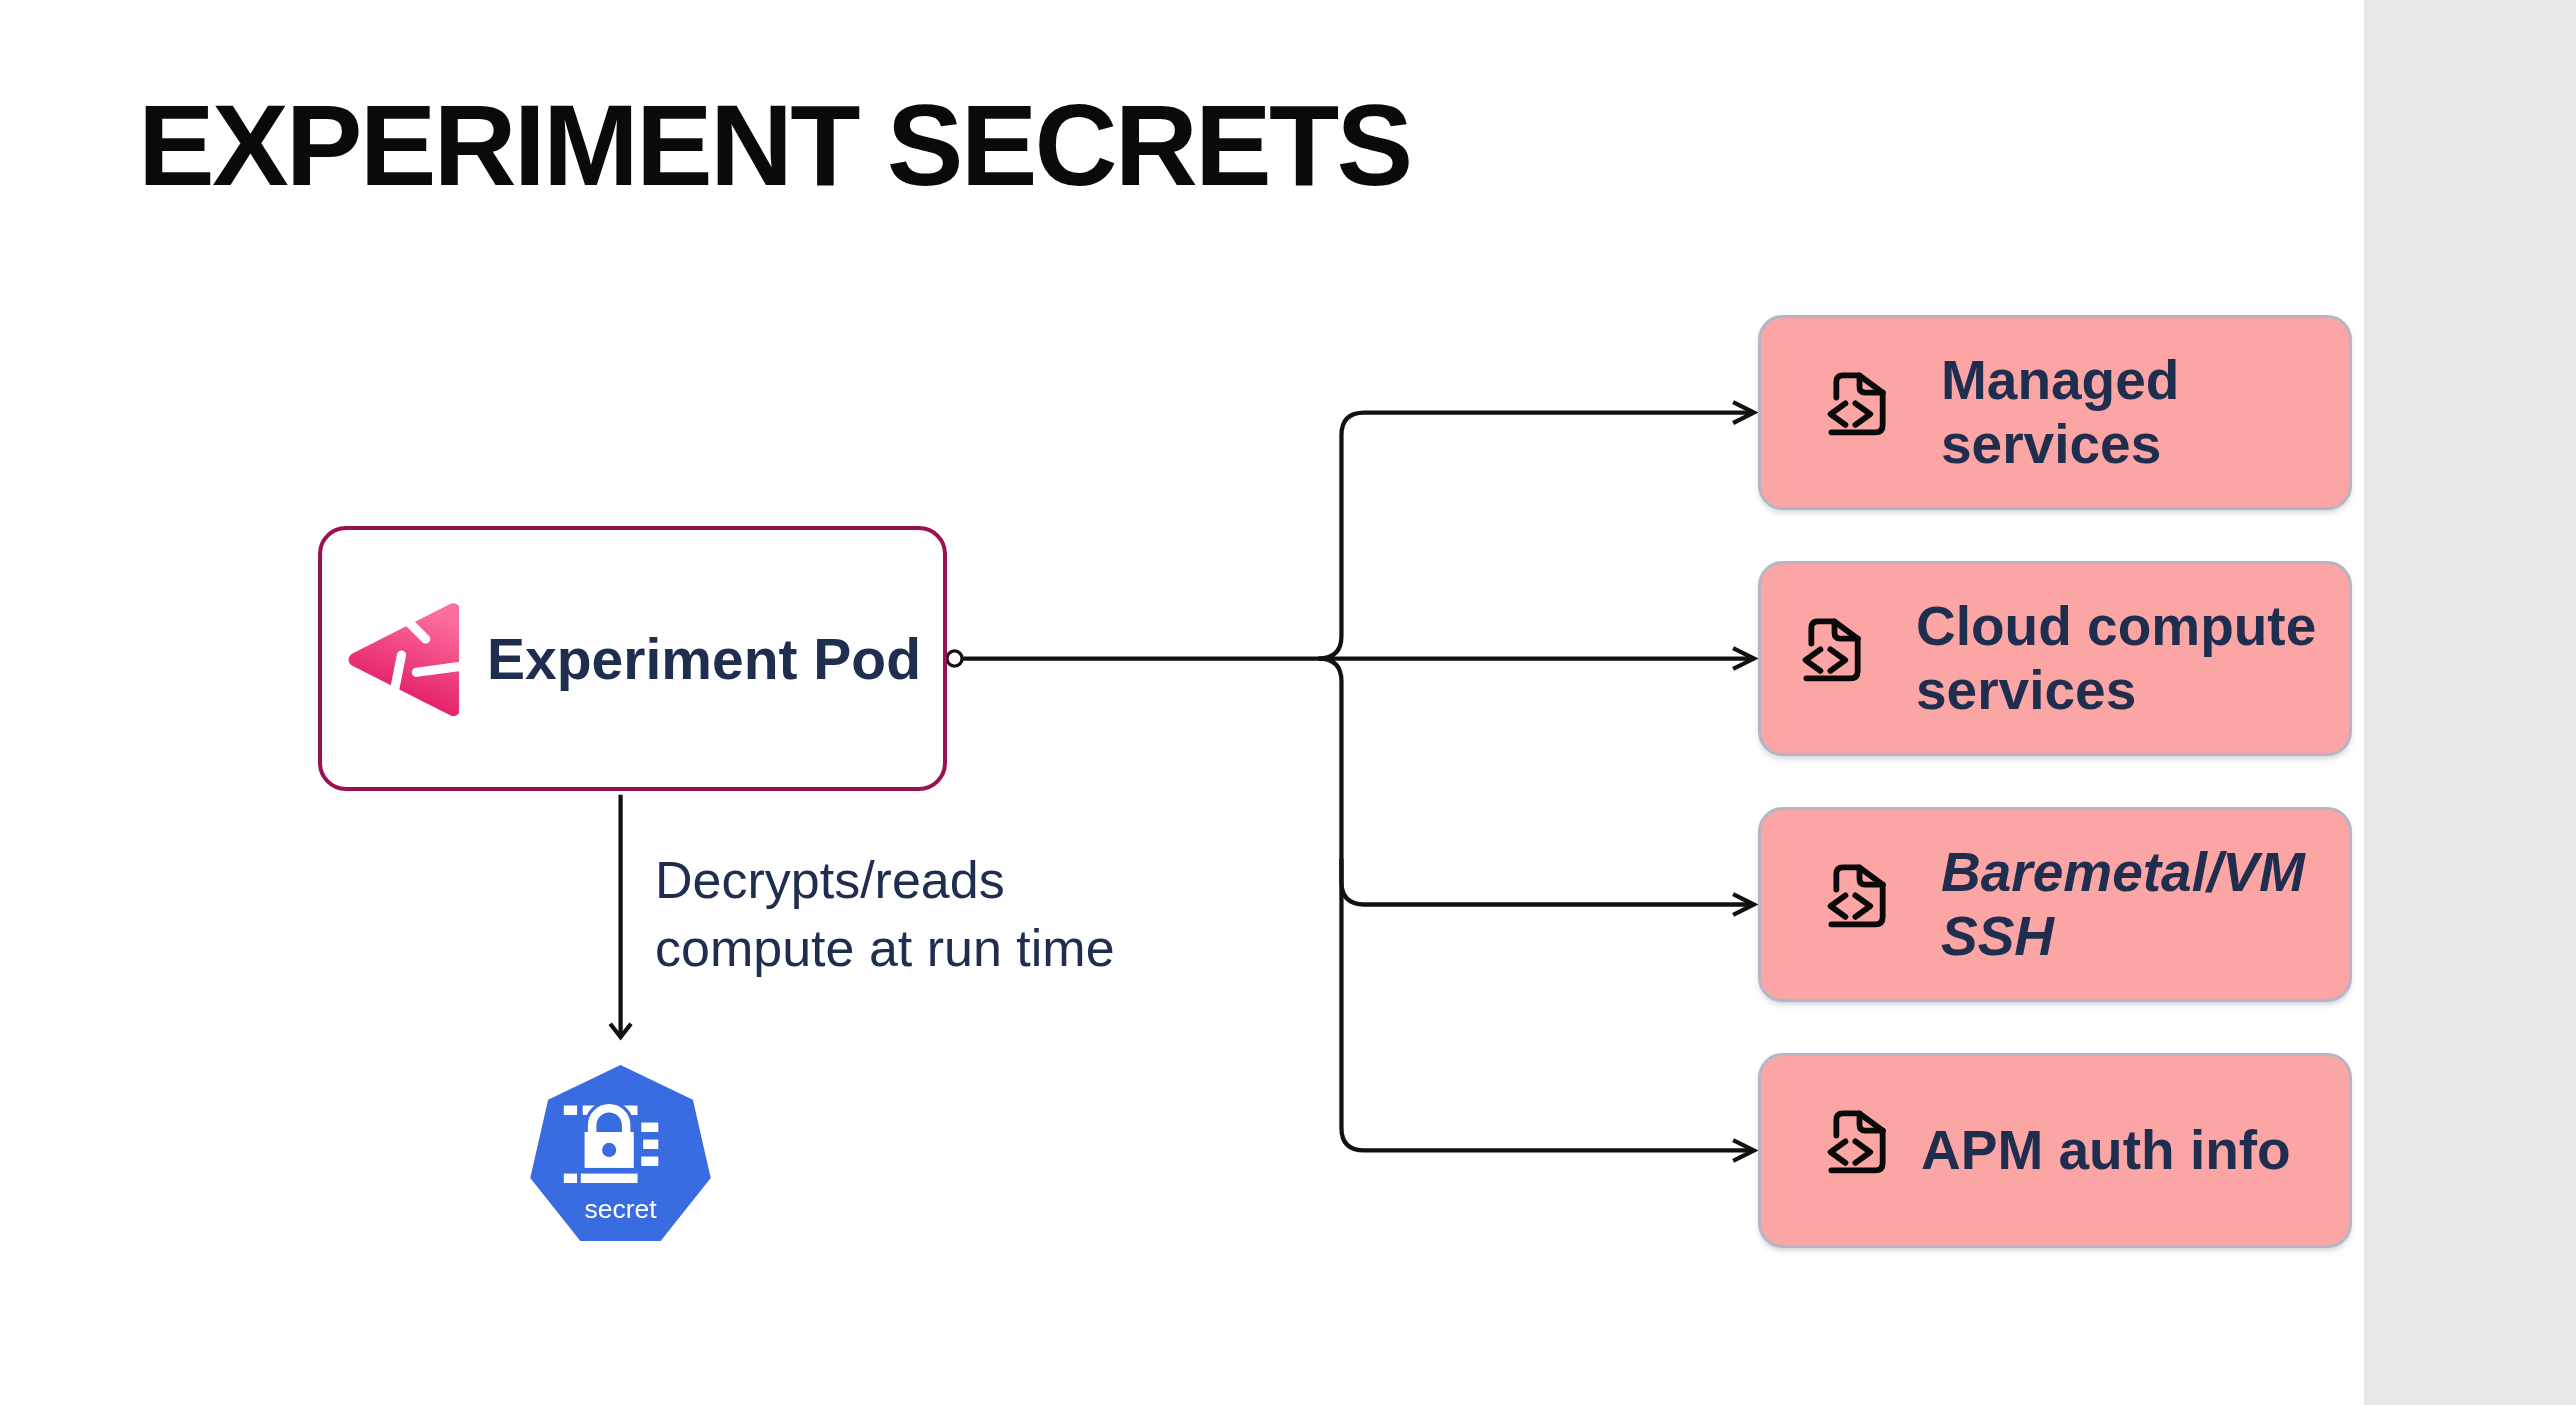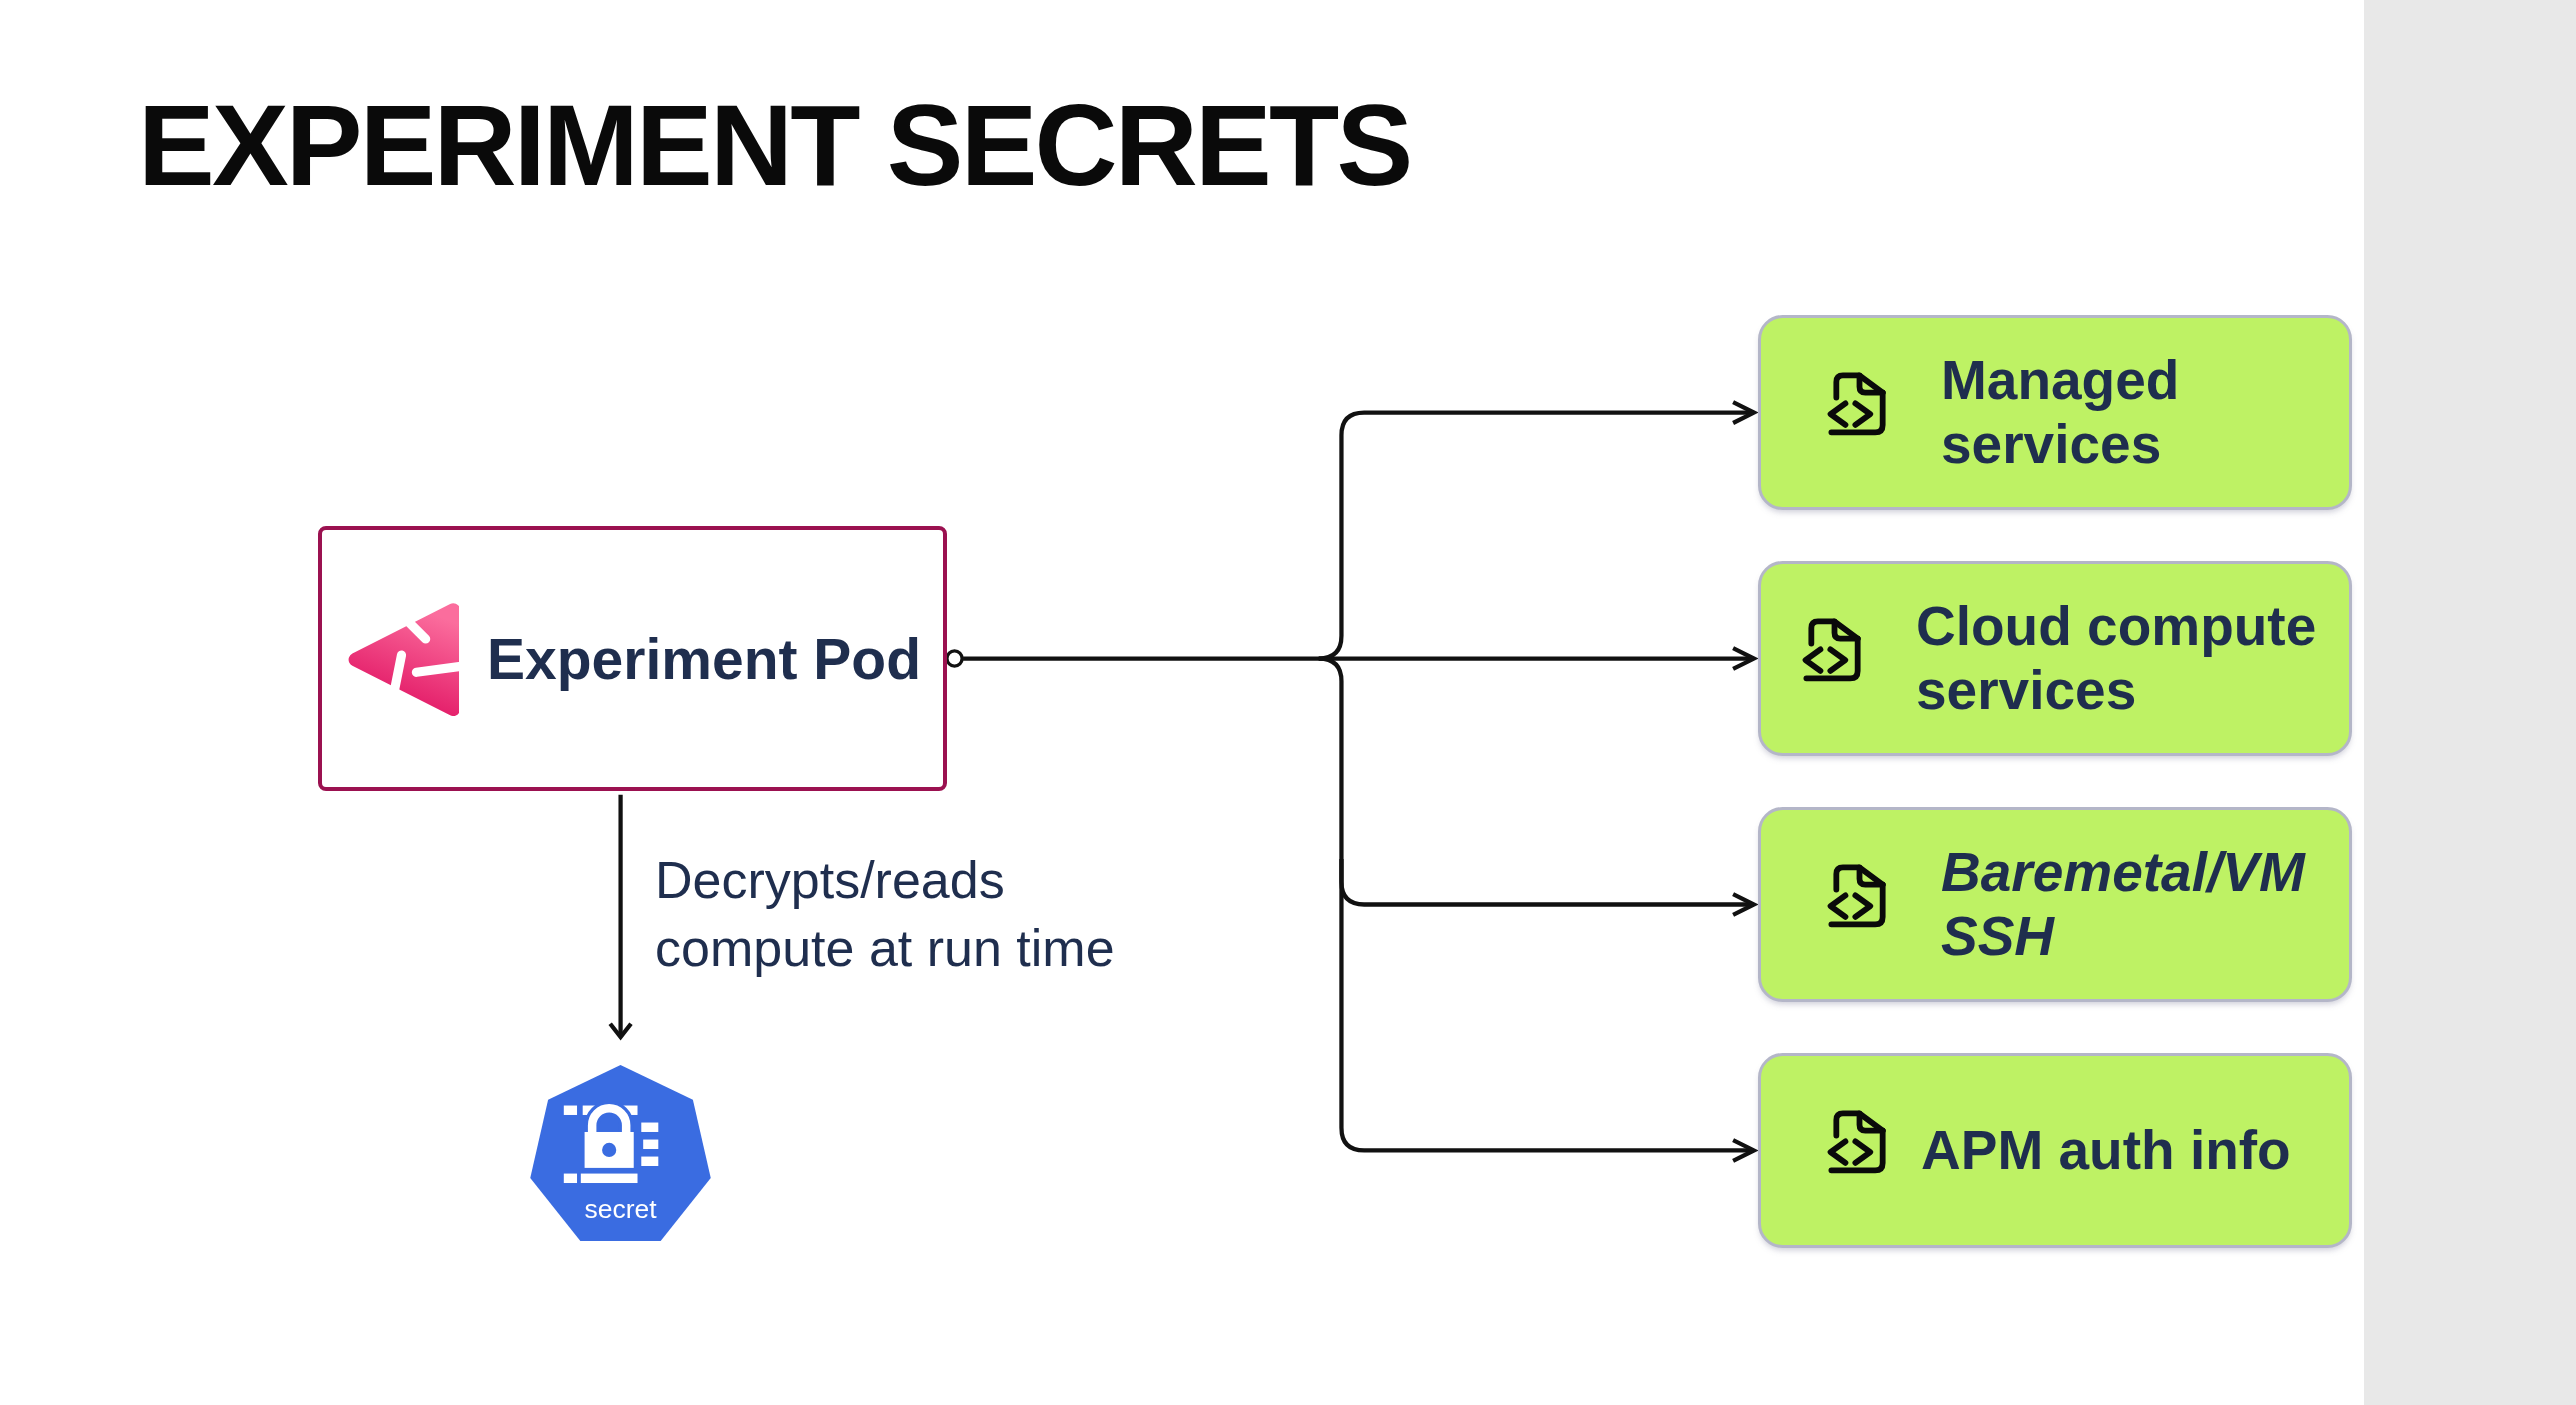--- a/index.html
+++ b/index.html
@@ -15,26 +15,26 @@
          letter-spacing:-2.8px;color:var(--ink);white-space:nowrap;}
 
   
   svg.wires{position:absolute;left:0;top:0;width:2576px;height:1406px;pointer-events:none;}
   .wire{stroke:var(--line);stroke-width:4.5;fill:none;}
   .arrowhead{stroke:var(--line);stroke-width:4.5;fill:none;stroke-linejoin:miter;stroke-linecap:butt;}
   .port-dot{fill:#ffffff;stroke:var(--line);stroke-width:3.5;}
 
   
   .pod{position:absolute;left:318px;top:526px;width:629px;height:265px;background:#fff;
-       border:4.7px solid var(--pod-border);border-radius:8px;display:flex;align-items:center;
+       border:4.7px solid var(--pod-border);border-radius:28px;display:flex;align-items:center;
        justify-content:center;gap:28px;}
   .pod-label{font-size:57px;font-weight:bold;color:var(--navy);white-space:nowrap;}
 
   
-  .target{position:absolute;left:1758px;width:594px;height:195px;background:#bef264;
+  .target{position:absolute;left:1758px;width:594px;height:195px;background:#fca5a5;
           border:3.8px solid var(--box-border);border-radius:24.6px;display:flex;align-items:center;
           gap:36px;padding-left:53px;box-shadow:0 4.7px 6.6px -2.8px rgba(110,110,140,.35);}
   .target.t0{top:315px;} .target.t1{top:561px;padding-left:28px;} .target.t2{top:807px;font-style:italic;} .target.t3{top:1053px;gap:16px;}
   .target-label{font-size:55px;font-weight:bold;color:var(--navy);line-height:1.16;white-space:nowrap;}
   .target-label div:empty{display:none;}
 
   
   .edge-note{position:absolute;left:655px;top:847px;font-size:52px;font-weight:normal;
              color:var(--navy);line-height:1.3;white-space:nowrap;}
 

